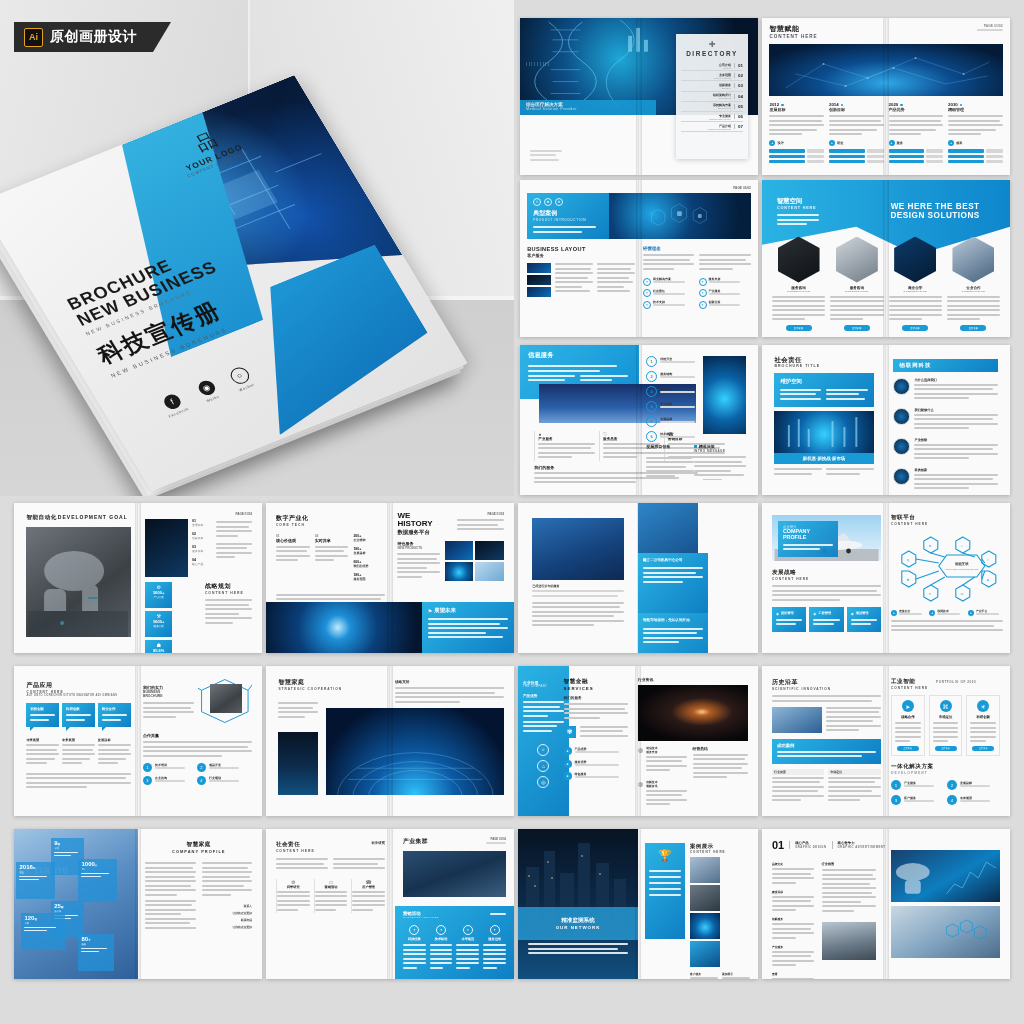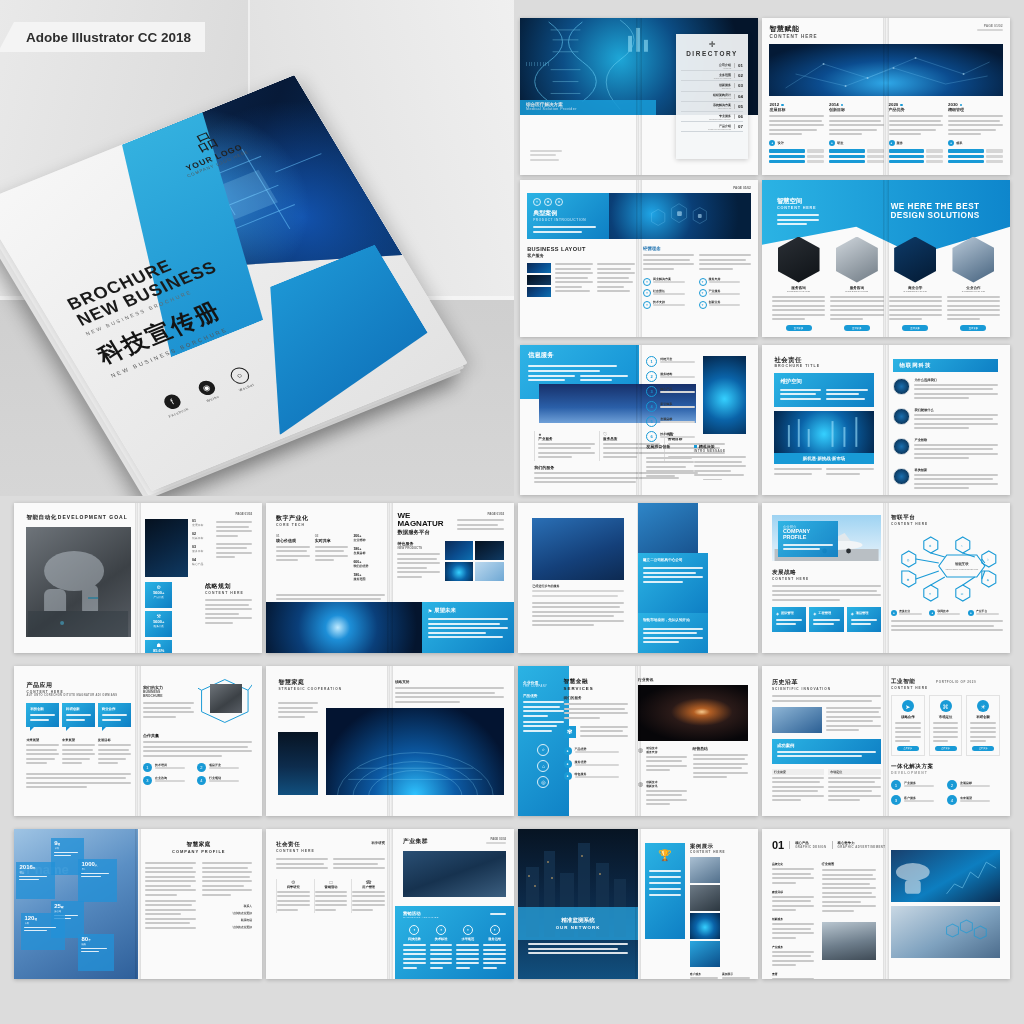--- a/index.html
+++ b/index.html
@@ -106,22 +106,23 @@
   #wm .url{font-size:19px;color:#9a9a9a;letter-spacing:.5px;font-family:"DejaVu Sans Mono",monospace;}
   #idbar{position:absolute;right:0;bottom:14px;background:#9d9d9d;color:#fff;font-size:11.5px;
     padding:4px 10px;letter-spacing:.3px;z-index:30;}
 </style>
 </head>
 <body>
 
 <div id="stage">
 
   <div id="ribbon">
-    <div class="rb rb-white2">
-      <span class="txt">Adobe Illustrator CC 2018</span>
+    <div class="rb rb-dark">
+      <span class="ai-badge">Ai</span>
+      <span class="txt">原创画册设计</span>
     </div>
   </div>
 
   <div id="hero">
     <div class="wall-left"></div>
     <div class="wall-right"></div>
     <div class="wall-corner"></div>
     <div class="floor"></div>
     <div class="floor-edge"></div>
 
@@ -1028,21 +1029,21 @@
           <div class="ln" style="width:100%"></div>
           <div class="ln" style="width:96%"></div>
           <div class="ln" style="width:100%"></div>
           <div class="ln" style="width:70%"></div>
         </div>
     </div>
     <div style="position:absolute;left:53%;right:4%;top:6%;">
       <div style="display:flex;justify-content:space-between;align-items:flex-start;">
         <div>
           <div style="font-size:8px;font-weight:bold;color:#111;line-height:1;">WE</div>
-          <div style="font-size:8px;font-weight:bold;color:#111;line-height:1;">MAGNATUR</div>
+          <div style="font-size:8px;font-weight:bold;color:#111;line-height:1;">HISTORY</div>
           <div style="font-size:5.4px;font-weight:bold;color:#222;margin-top:1px;">数据服务平台</div>
         </div>
         <div style="text-align:right;width:44%;">
           <div style="font-size:3px;font-weight:bold;color:#666;">PAGE 01/02</div>
           <div style="margin-top:3px;">
               <div class="ln" style="width:100%"></div>
               <div class="ln" style="width:86%"></div>
               <div class="ln" style="width:100%"></div>
             </div>
         </div>

